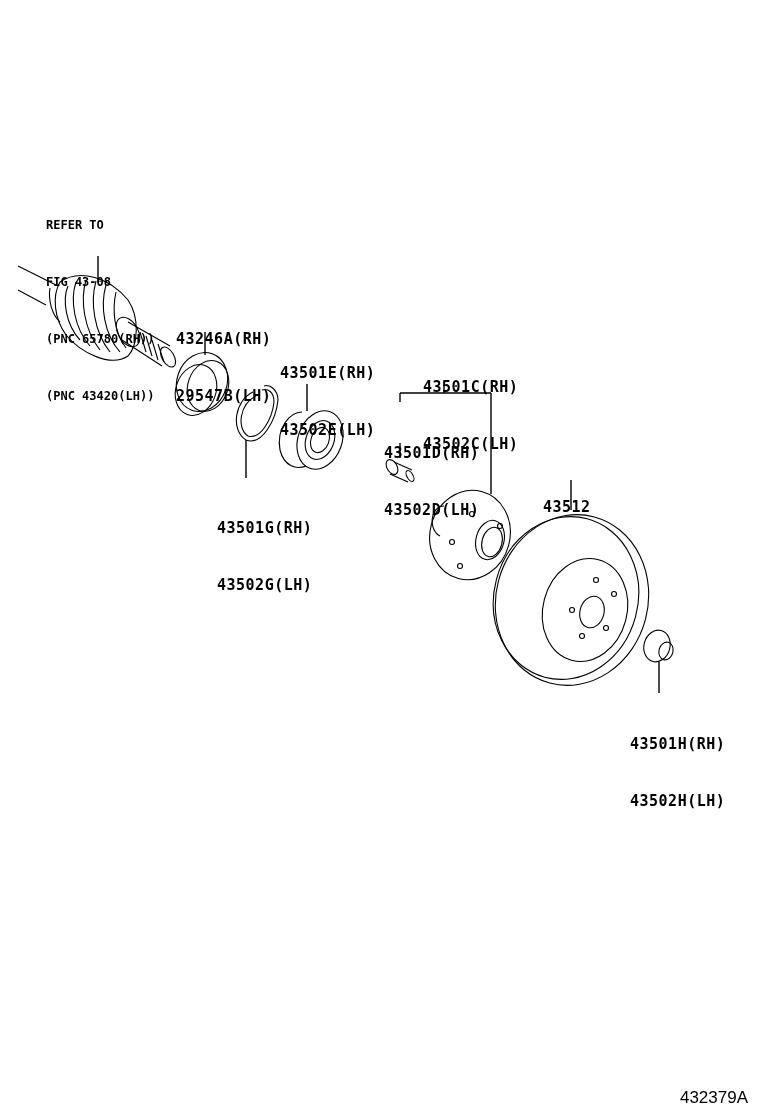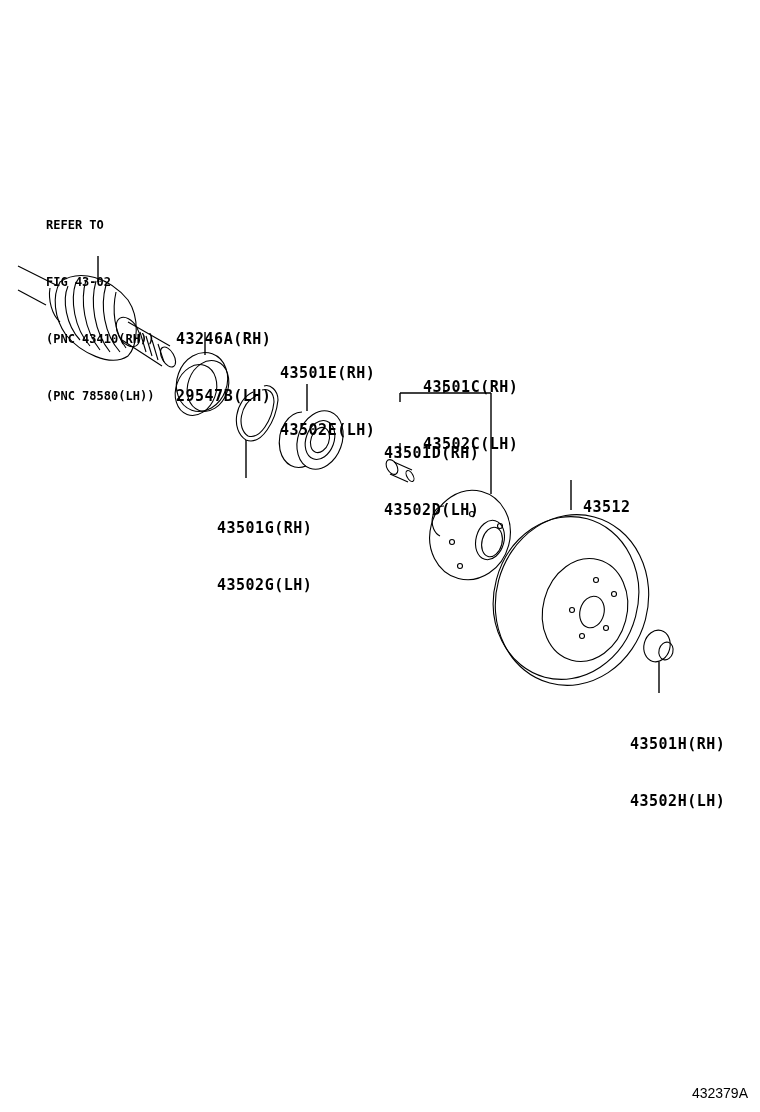--- a/index.html
+++ b/index.html
@@ -1,21 +1,21 @@
 <!DOCTYPE html>
 <html><head>
   <meta charset="utf-8">
   <style>
     html, body { margin: 0; padding: 0; background: #ffffff; }
     body { width: 760px; height: 1112px; position: relative; overflow: hidden; }
     #diagram { position: absolute; left: 0; top: 0; width: 760px; height: 1112px; }
     .lbl { position: absolute; font-family: "DejaVu Sans Mono", "Liberation Mono", monospace; font-weight: bold; color: #000; white-space: pre; line-height: 19px; }
     .lbl-sm { font-size: 12px; line-height: 19px; }
     .lbl-lg { font-size: 15px; line-height: 19px; letter-spacing: 0.5px; }
-    .fig-id { position: absolute; right: 12px; bottom: 11px; font-family: "Liberation Sans", sans-serif; font-size: 14px; color: #000; }
+    .fig-id { position: absolute; right: 12px; bottom: 4px; font-family: "Liberation Sans", sans-serif; font-size: 17px; color: #000; }
     svg { stroke: #000; fill: none; stroke-width: 1.1; }
     .leader { stroke-width: 1.4; }
   </style>
 </head>
 <body>
 
 <svg id="diagram" viewBox="0 0 760 1112" xmlns="http://www.w3.org/2000/svg">
 
   <g>
     <line x1="18" y1="266" x2="56" y2="285"></line>
@@ -96,23 +96,23 @@
 
   <g>
     <ellipse cx="657" cy="646" rx="13" ry="16" transform="rotate(15 657 646)"></ellipse>
     <ellipse cx="666" cy="651" rx="7" ry="9" transform="rotate(15 666 651)"></ellipse>
     <line class="leader" x1="659" y1="662" x2="659" y2="693"></line>
   </g>
 </svg>
 
 <div class="lbl lbl-sm" style="left:46px; top:178px;">
   <div>REFER TO</div>
-  <div>FIG 43-02</div>
-  <div>(PNC 43410(RH))</div>
-  <div>(PNC 78580(LH))</div>
+  <div>FIG 43-08</div>
+  <div>(PNC 65780(RH))</div>
+  <div>(PNC 43420(LH))</div>
 </div>
 
 <div class="lbl lbl-lg" style="left:176px; top:292px;">
   <div>43246A(RH)</div>
   <div>29547B(LH)</div>
 </div>
 
 <div class="lbl lbl-lg" style="left:280px; top:326px;">
   <div>43501E(RH)</div>
   <div>43502E(LH)</div>
@@ -126,21 +126,21 @@
 <div class="lbl lbl-lg" style="left:423px; top:340px;">
   <div>43501C(RH)</div>
   <div>43502C(LH)</div>
 </div>
 
 <div class="lbl lbl-lg" style="left:384px; top:406px;">
   <div>43501D(RH)</div>
   <div>43502D(LH)</div>
 </div>
 
-<div class="lbl lbl-lg" style="left:543px; top:460px;margin-left:40px;">
+<div class="lbl lbl-lg" style="left:543px; top:460px;">
   <div>43512</div>
 </div>
 
 <div class="lbl lbl-lg" style="left:630px; top:697px;">
   <div>43501H(RH)</div>
   <div>43502H(LH)</div>
 </div>
 
 <div class="fig-id">432379A</div>
 

